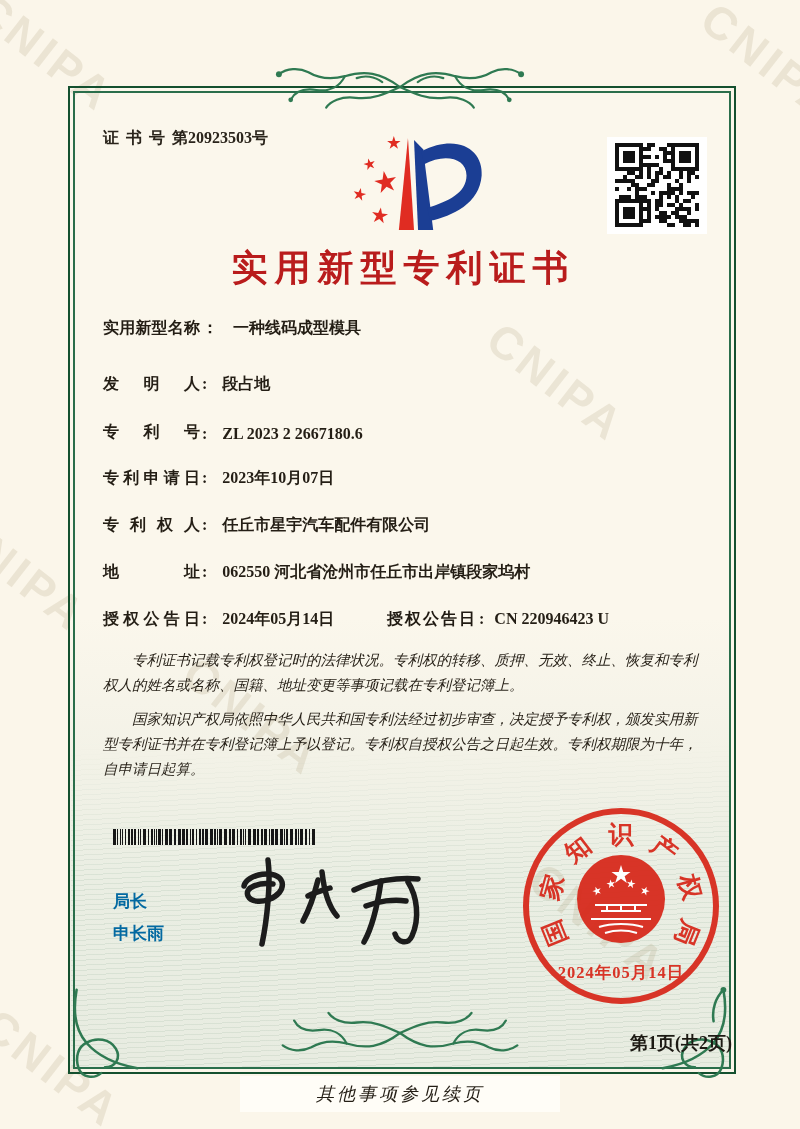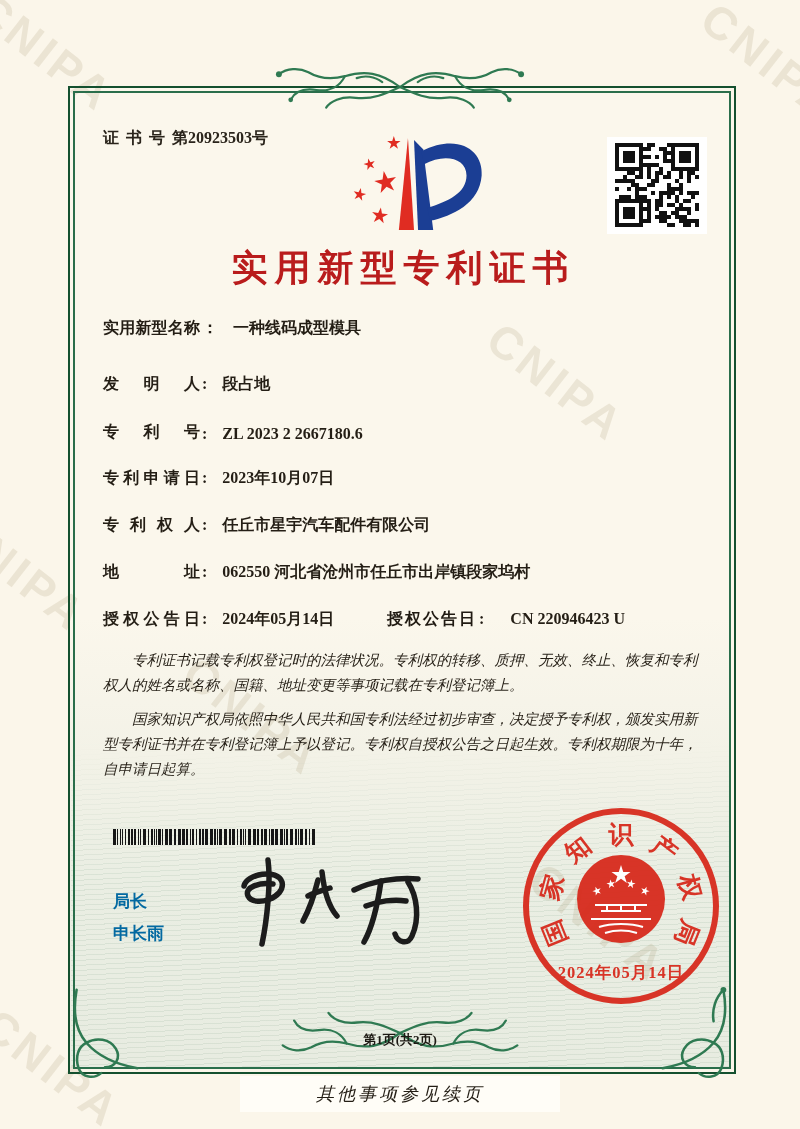--- a/index.html
+++ b/index.html
@@ -58,22 +58,22 @@
   
   .seal{position:absolute;left:523px;top:808px;width:196px;height:196px;mix-blend-mode:multiply;opacity:.94;}
   .seal-ring{position:absolute;inset:0;border:6px solid #d7281a;border-radius:50%;}
   .seal-ring-text span{
     position:absolute;left:50%;top:50%;width:28px;height:28px;margin:-14px;
     text-align:center;font-size:25px;font-weight:700;color:#d7281a;line-height:28px;
   }
   .seal-emblem{position:absolute;left:50%;top:50%;transform:translate(-50%,-57%);}
   .seal-date{position:absolute;left:0;bottom:20px;width:100%;text-align:center;
              font-size:16.5px;font-weight:700;color:#d7281a;letter-spacing:1px;}
-  .page-indicator{position:absolute;left:68px;top:1031px;width:664px;text-align:center;
-                  font-size:13px;font-weight:700;color:#1c1913;z-index:4;}
+  .page-indicator{position:absolute;left:68px;top:1031px;width:664px;text-align:right;
+                  font-size:18px;font-weight:700;color:#1c1913;z-index:4;}
   .cont-band{position:absolute;left:240px;top:1076px;width:320px;height:36px;background:#fffdf7;z-index:4;}
   .cont-note{width:100%;text-align:center;line-height:36px;font-size:18px;letter-spacing:3px;
              font-style:italic;color:#241e15;font-weight:500;}
 </style>
 </head>
 <body>
 
 <div class="page">
 
   <div class="frame-bg"></div>
@@ -322,21 +322,21 @@
       </div>
       <div class="f-row" style="top:197px">
         <span class="f-label">专利权人</span><span class="f-colon">:</span><span class="f-value">任丘市星宇汽车配件有限公司</span>
       </div>
       <div class="f-row" style="top:244px">
         <span class="f-label">地址</span><span class="f-colon">:</span><span class="f-value">062550 河北省沧州市任丘市出岸镇段家坞村</span>
       </div>
       <div class="f-row" style="top:291px">
         <span class="f-label">授权公告日</span><span class="f-colon">:</span><span class="f-value">2024年05月14日</span>
         <span class="grant-group">
-          <span class="f-label2">授权公告日</span><span class="f-colon">:</span><span class="f-value" style="margin-left:26px">CN 220946423 U</span>
+          <span class="f-label2">授权公告日</span><span class="f-colon">:</span><span class="f-value" style="margin-left:10px">CN 220946423 U</span>
         </span>
       </div>
     </div>
 
     <div class="paras">
       <p>专利证书记载专利权登记时的法律状况。专利权的转移、质押、无效、终止、恢复和专利权人的姓名或名称、国籍、地址变更等事项记载在专利登记簿上。</p>
       <p>国家知识产权局依照中华人民共和国专利法经过初步审查，决定授予专利权，颁发实用新型专利证书并在专利登记簿上予以登记。专利权自授权公告之日起生效。专利权期限为十年，自申请日起算。</p>
     </div>
 
     <div class="barcode">

